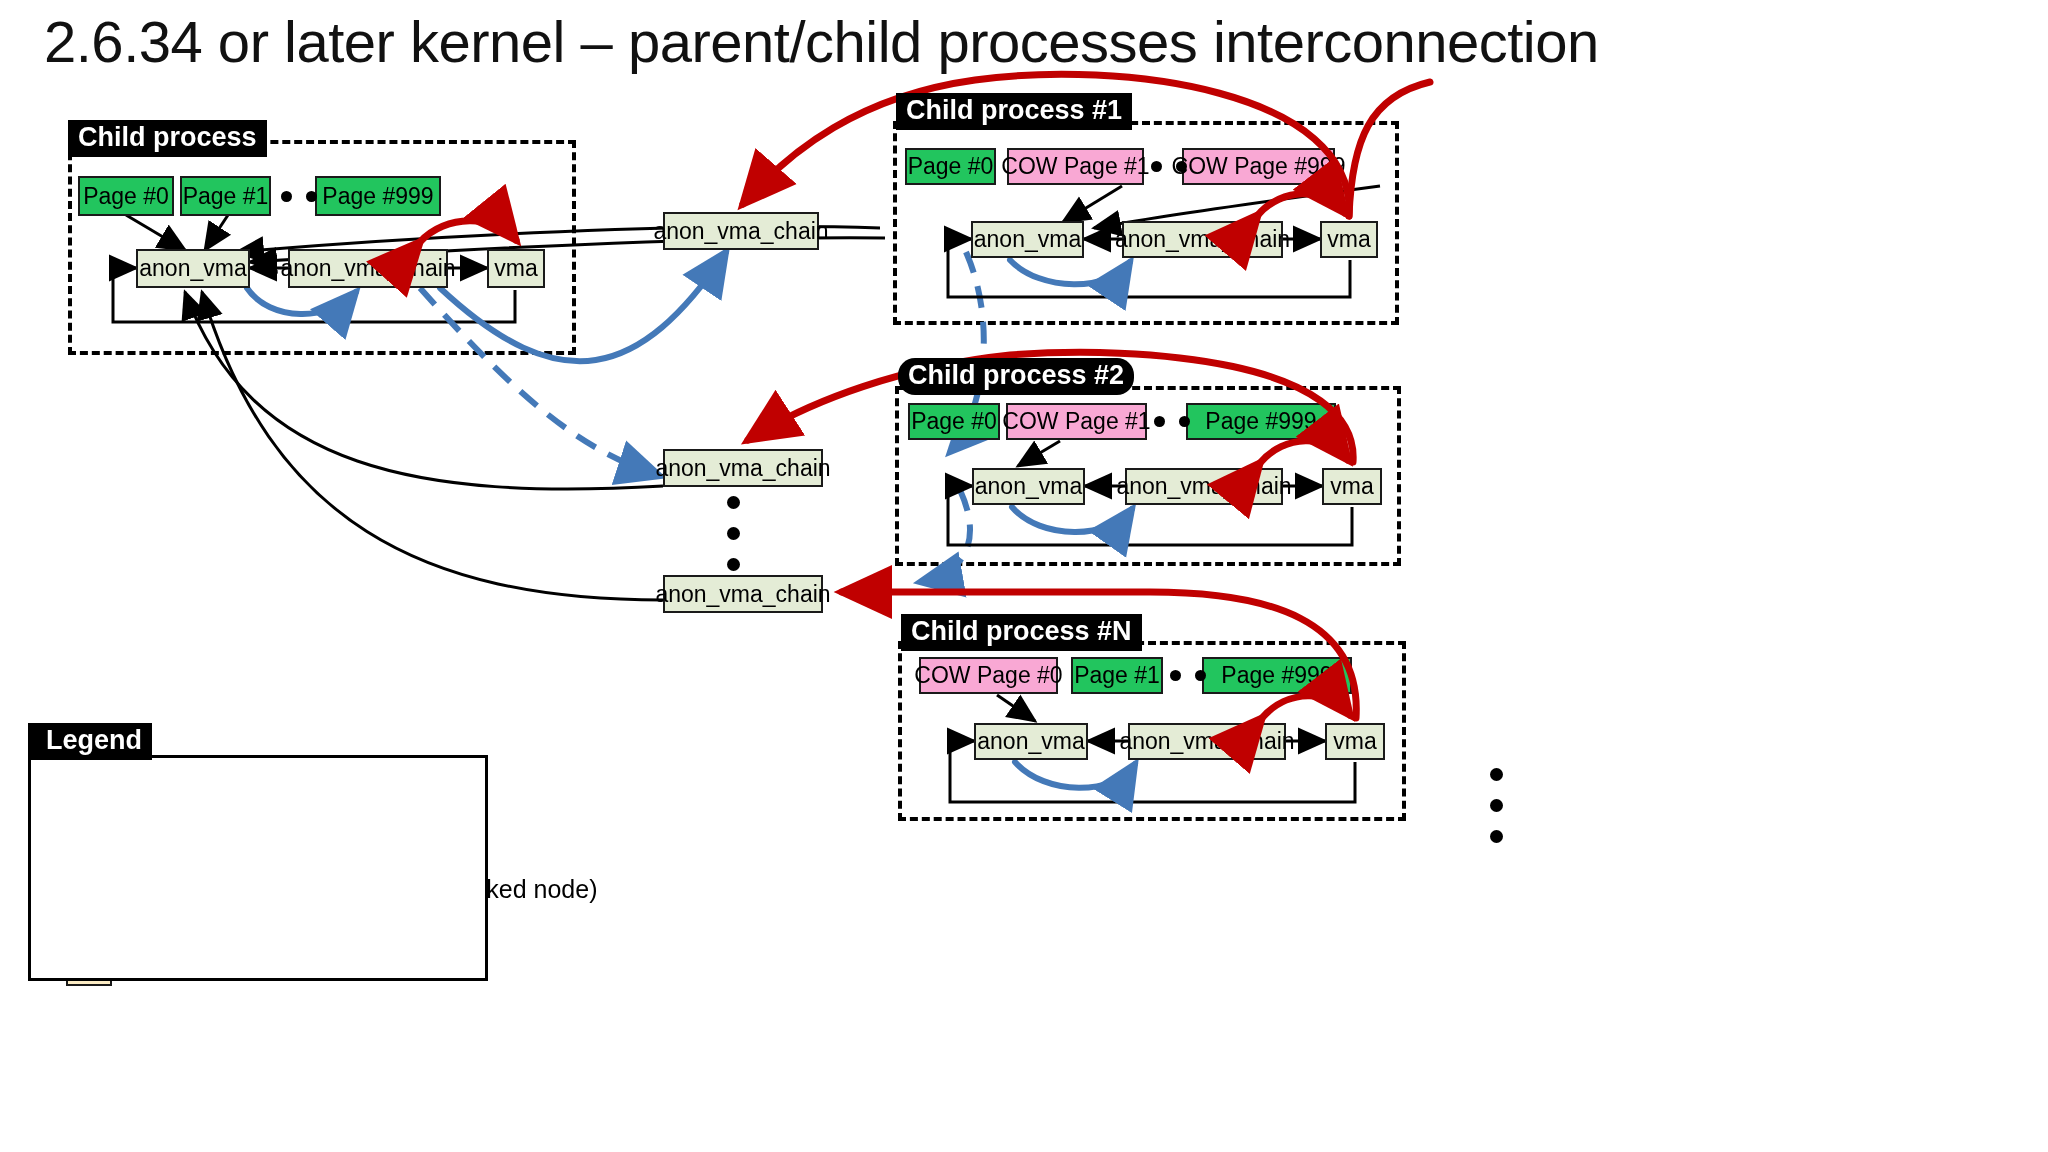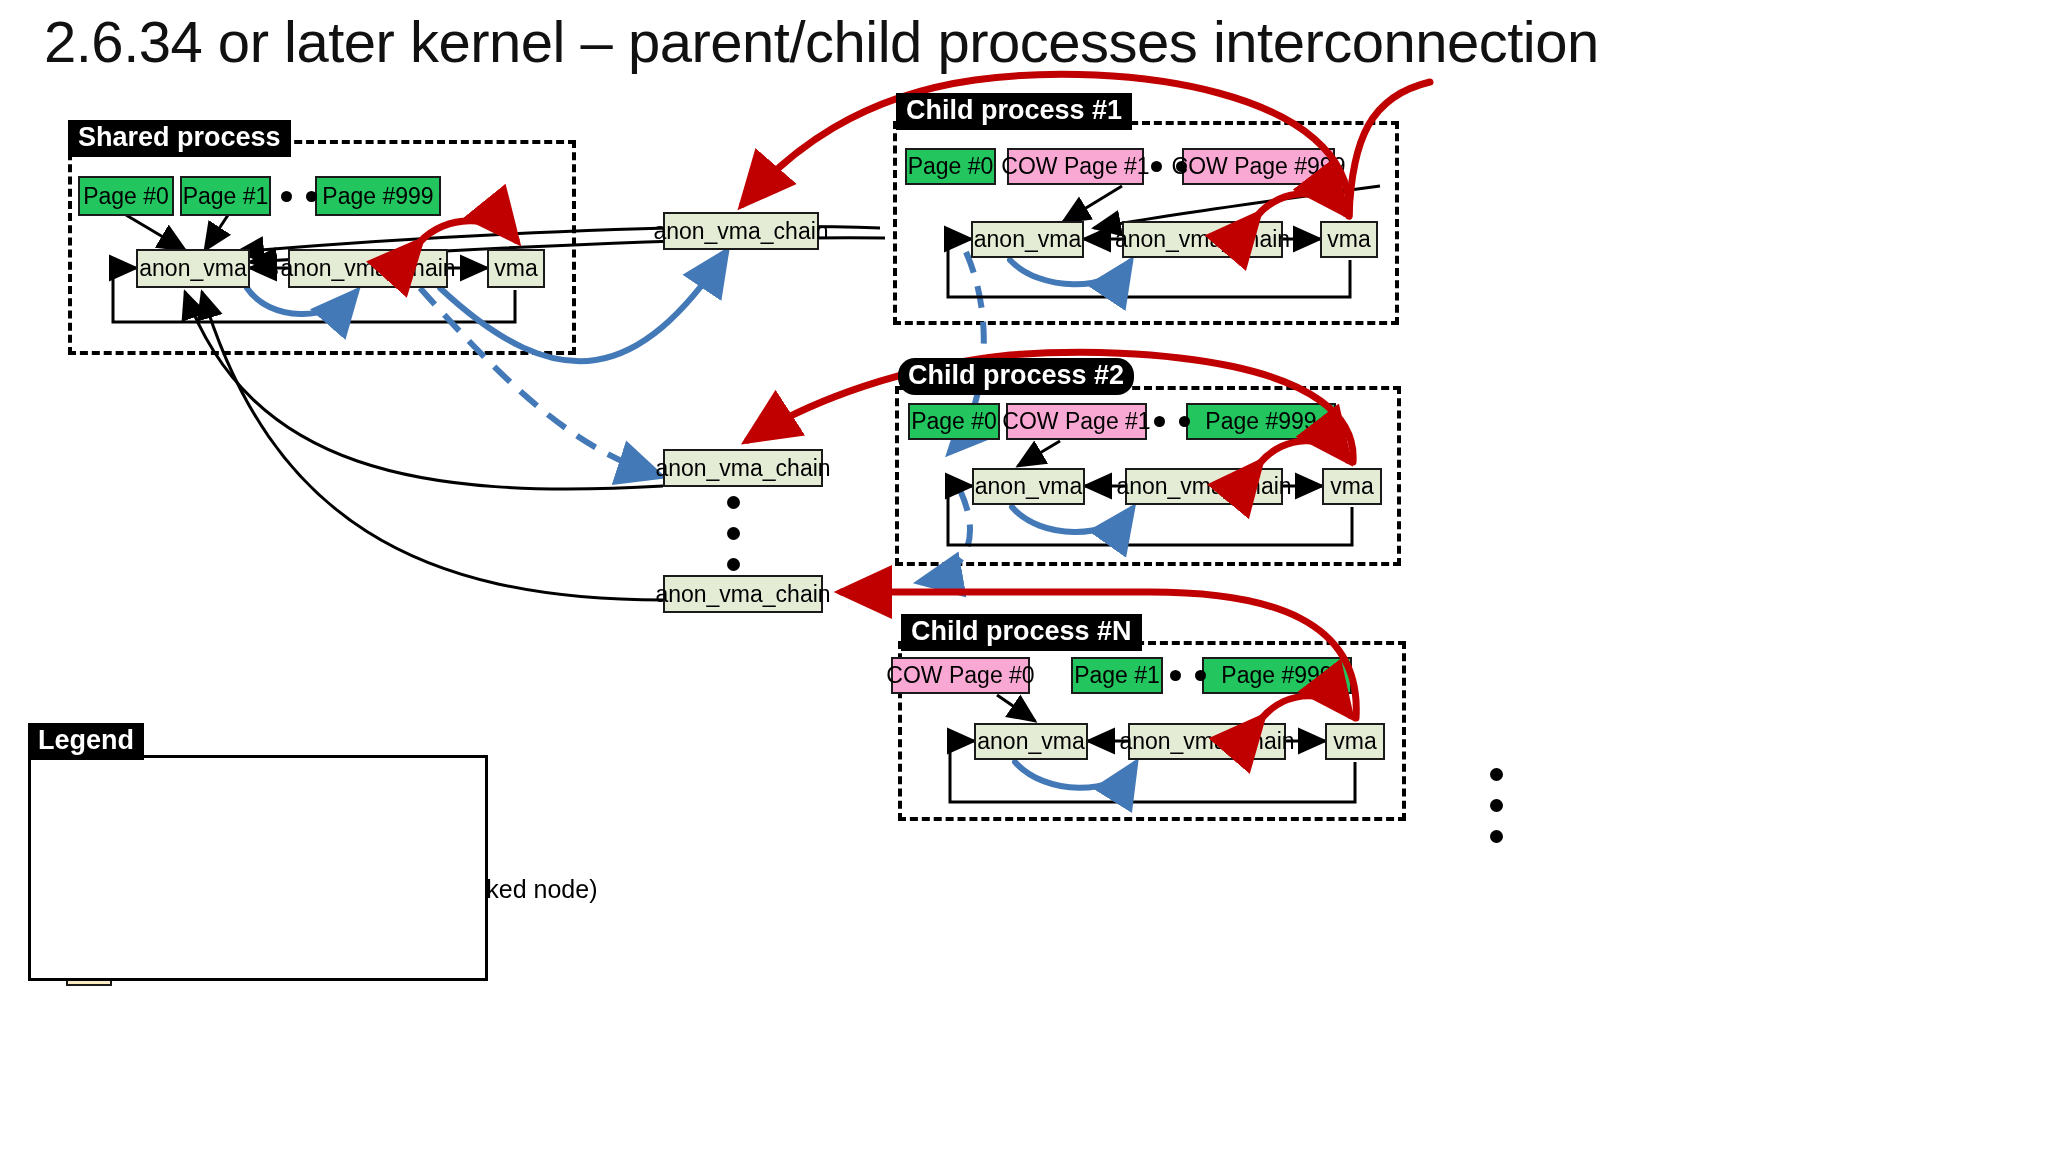--- a/index.html
+++ b/index.html
@@ -34,21 +34,21 @@
   .dots i{display:block;width:11px;height:11px;border-radius:50%;background:#000;}
   .vdots{position:absolute;z-index:5;display:flex;flex-direction:column;align-items:center;gap:18px;}
   .vdots i{display:block;width:13px;height:13px;border-radius:50%;background:#000;}
 
   
   #legend-box{
     position:absolute;border:3px solid #000;box-sizing:border-box;background:#fff;z-index:3;
   }
   #legend-title{
     position:absolute;background:#000;color:#fff;font-weight:bold;
-    font-size:27px;padding:2px 10px 4px 10px;z-index:7;
+    font-size:27px;padding:2px 10px 4px 18px;z-index:7;
   }
   .leg-row{position:absolute;display:flex;align-items:center;font-size:25px;}
   .leg-sym{width:84px;height:30px;position:relative;margin-right:14px;flex:0 0 84px;}
   .leg-text{white-space:nowrap;}
   .sw{width:42px;height:34px;border:2px solid #1a1a1a;margin-left:14px;margin-right:20px;flex:0 0 42px;}
 
   svg.layer{position:absolute;left:0;top:0;width:2048px;height:1152px;overflow:visible;}
   #edges{z-index:2;}
   #edges-top{z-index:5;pointer-events:none;}
 </style>
@@ -128,21 +128,21 @@
     <path d="M1128,741 L1088,741" marker-end="url(#mk-black)"></path>
     <path d="M1286,741 L1325,741" marker-end="url(#mk-black)"></path>
     <path d="M1355,762 L1355,802 L950,802 L950,741 L974,741" marker-end="url(#mk-black)"></path>
   </g>
   <g stroke="#4479b8" stroke-width="6" fill="none" stroke-linecap="round">
     <path d="M1015,762 C1045,796 1115,796 1135,764" marker-end="url(#mk-blue)"></path>
   </g>
 </svg>
 
 <div class="proc" style="left:68px;top:140px;width:508px;height:215px;"></div>
-<div class="proc-label" style="left:68px;top:120px;">Shared process</div>
+<div class="proc-label" style="left:68px;top:120px;">Child process</div>
 
 <div class="box shared" style="left:78px;top:176px;width:96px;height:40px;">Page #0</div>
 <div class="box shared" style="left:180px;top:176px;width:91px;height:40px;">Page #1</div>
 <div class="dots" style="left:281px;top:191px;">
   <i></i>
     <i></i>
 </div>
 <div class="box shared" style="left:315px;top:176px;width:126px;height:40px;">Page #999</div>
 
 <div class="box struct" style="left:136px;top:249px;width:114px;height:39px;">anon_vma</div>
@@ -190,21 +190,21 @@
 
 <div class="vdots" style="left:1490px;top:768px;">
   <i></i>
     <i></i>
     <i></i>
 </div>
 
 <div class="proc" style="left:898px;top:641px;width:508px;height:180px;"></div>
 <div class="proc-label" style="left:901px;top:614px;">Child process #N</div>
 
-<div class="box cow" style="left:891px;top:657px;width:139px;height:37px;">COW Page #0</div>
+<div class="box cow" style="left:919px;top:657px;width:139px;height:37px;">COW Page #0</div>
 <div class="box shared" style="left:1071px;top:657px;width:92px;height:37px;">Page #1</div>
 <div class="dots" style="left:1170px;top:670px;">
   <i></i>
     <i></i>
 </div>
 <div class="box shared" style="left:1202px;top:657px;width:150px;height:37px;">Page #999</div>
 
 <div class="box struct" style="left:974px;top:723px;width:114px;height:37px;">anon_vma</div>
 <div class="box struct" style="left:1128px;top:723px;width:158px;height:37px;">anon_vma_chain</div>
 <div class="box struct" style="left:1325px;top:723px;width:60px;height:37px;">vma</div>

